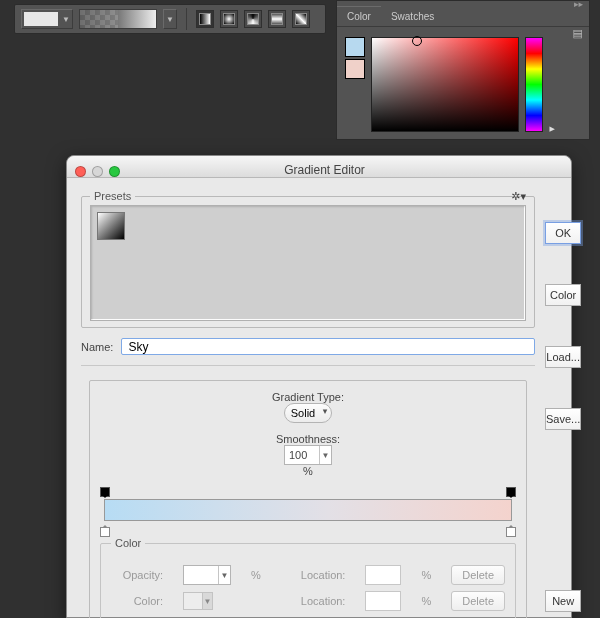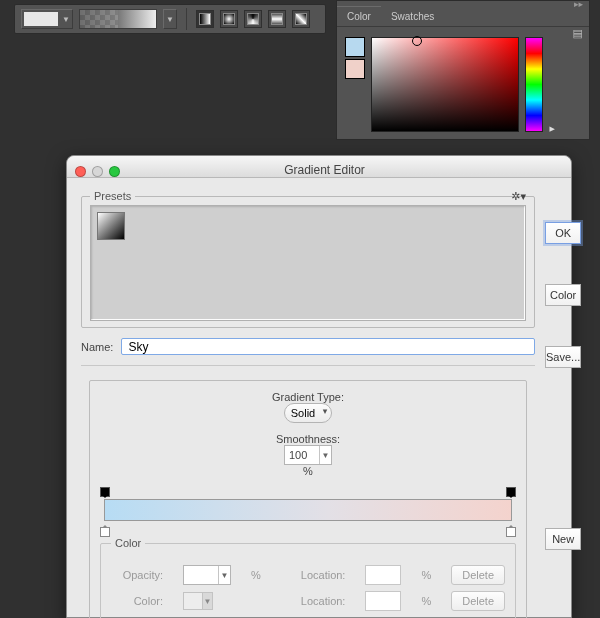--- a/index.html
+++ b/index.html
@@ -226,18 +226,19 @@
             <button class="delbtn">Delete</button>
           </div>
         </fieldset>
        </div>
       </div>
     </div>
 
     <div class="right">
       <button class="btn primary">OK</button>
       <button class="btn">Color</button>
+      <button class="btn">Load...</button>
       <button class="btn">Save...</button>
       <div style="height:112px"></div>
       <button class="btn">New</button>
     </div>
   </div>
 </div>
 
 </body></html>

